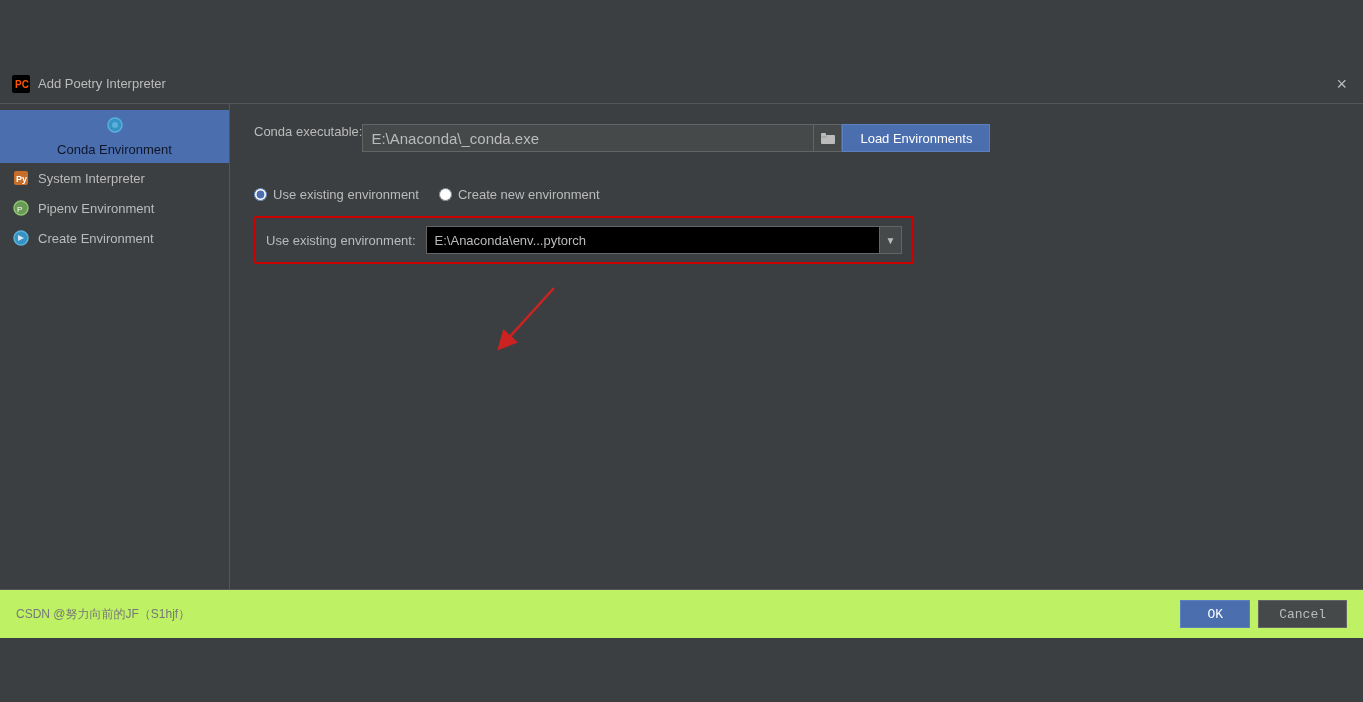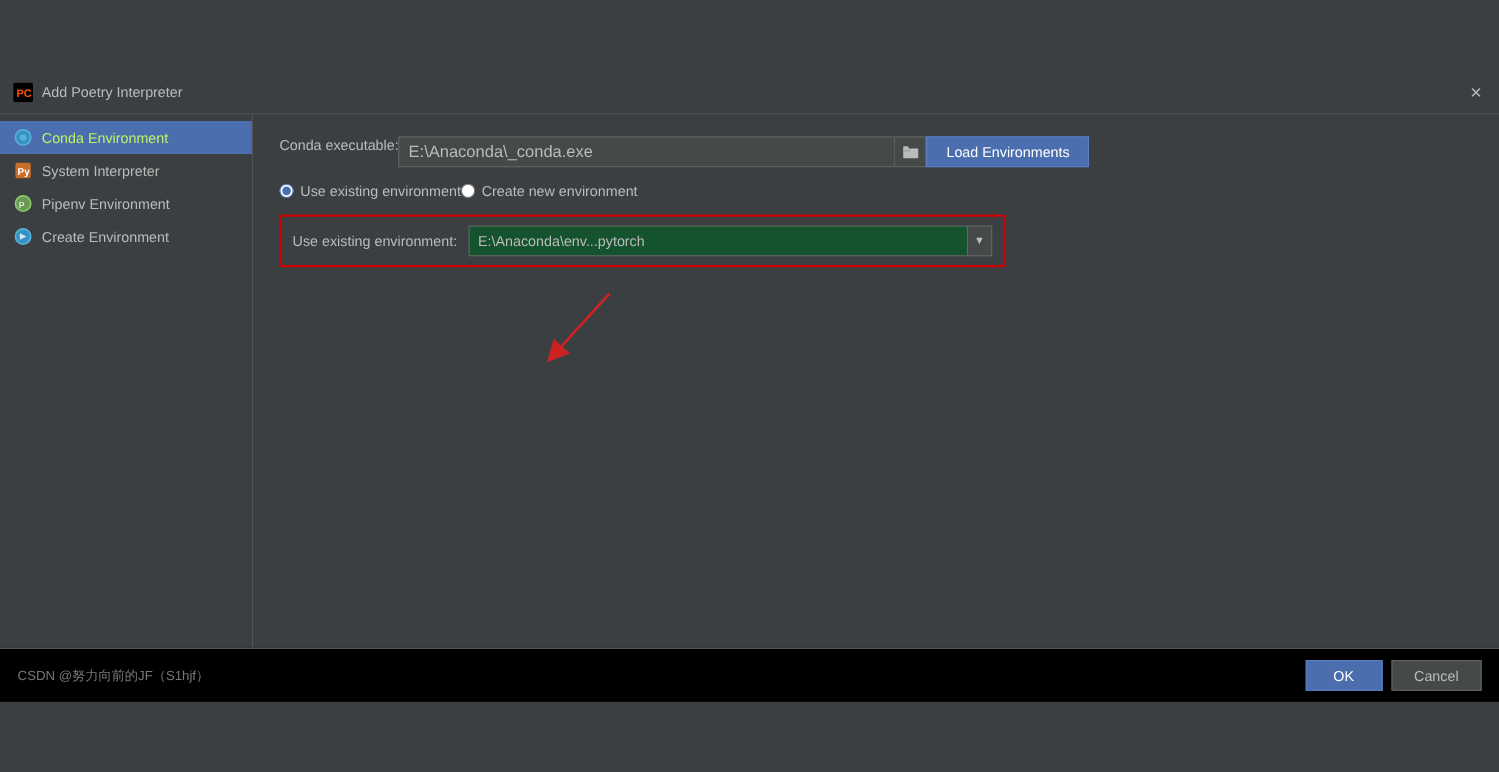--- a/index.html
+++ b/index.html
@@ -76,21 +76,22 @@
       align-items: center;
       padding: 6px 12px;
       cursor: pointer;
       color: #bbbbbb;
       font-size: 13px;
       gap: 8px;
     }
 
     .sidebar-item.active {
       background: #4b6eaf;
-      color: #bef264;
+      color: #0f172a;
+      flex-direction: column;
     }
 
     .sidebar-icon {
       width: 18px;
       height: 18px;
       flex-shrink: 0;
       display: flex;
       align-items: center;
       justify-content: center;
     }
@@ -155,20 +156,22 @@
       padding: 4px 17px;
       cursor: pointer;
       height: 28px;
       white-space: nowrap;
     }
 
     
     .radio-row {
       display: flex;
       align-items: center;
+      gap: 20px;
+      margin-top: 21px;
     }
 
     .radio-option {
       display: flex;
       align-items: center;
       gap: 6px;
       cursor: pointer;
     }
 
     .radio-option input[type="radio"] {
@@ -194,21 +197,21 @@
     }
 
     .env-dropdown-wrapper {
       display: flex;
       align-items: center;
       flex: 1;
     }
 
     .env-dropdown {
       flex: 1;
-      background: #14532d;
+      background: #000000;
       border: 1px solid #646464;
       color: #bbbbbb;
       font-size: 13px;
       padding: 4px 8px;
       height: 28px;
       outline: none;
       appearance: none;
       -webkit-appearance: none;
       cursor: pointer;
     }
@@ -229,38 +232,39 @@
 
     
     .dialog-footer {
       display: flex;
       justify-content: flex-end;
       align-items: center;
       padding: 10px 16px;
       gap: 8px;
       border-top: 1px solid #555;
       flex-shrink: 0;
-      background: #000000;
+      background: #bef264;
     }
 
     .footer-watermark {
       flex: 1;
       font-size: 12px;
       color: #777;
     }
 
     .btn {
       background: #4b6eaf;
       border: 1px solid #5c7fc0;
       color: #ffffff;
       font-size: 13px;
       padding: 4px 20px;
       cursor: pointer;
       height: 28px;
       min-width: 70px;
+      font-family: Liberation Mono, monospace;
     }
 
     .btn-cancel {
       background: #45494a;
       border: 1px solid #646464;
       color: #bbbbbb;
     }
   </style>
 </head>
 <body>

